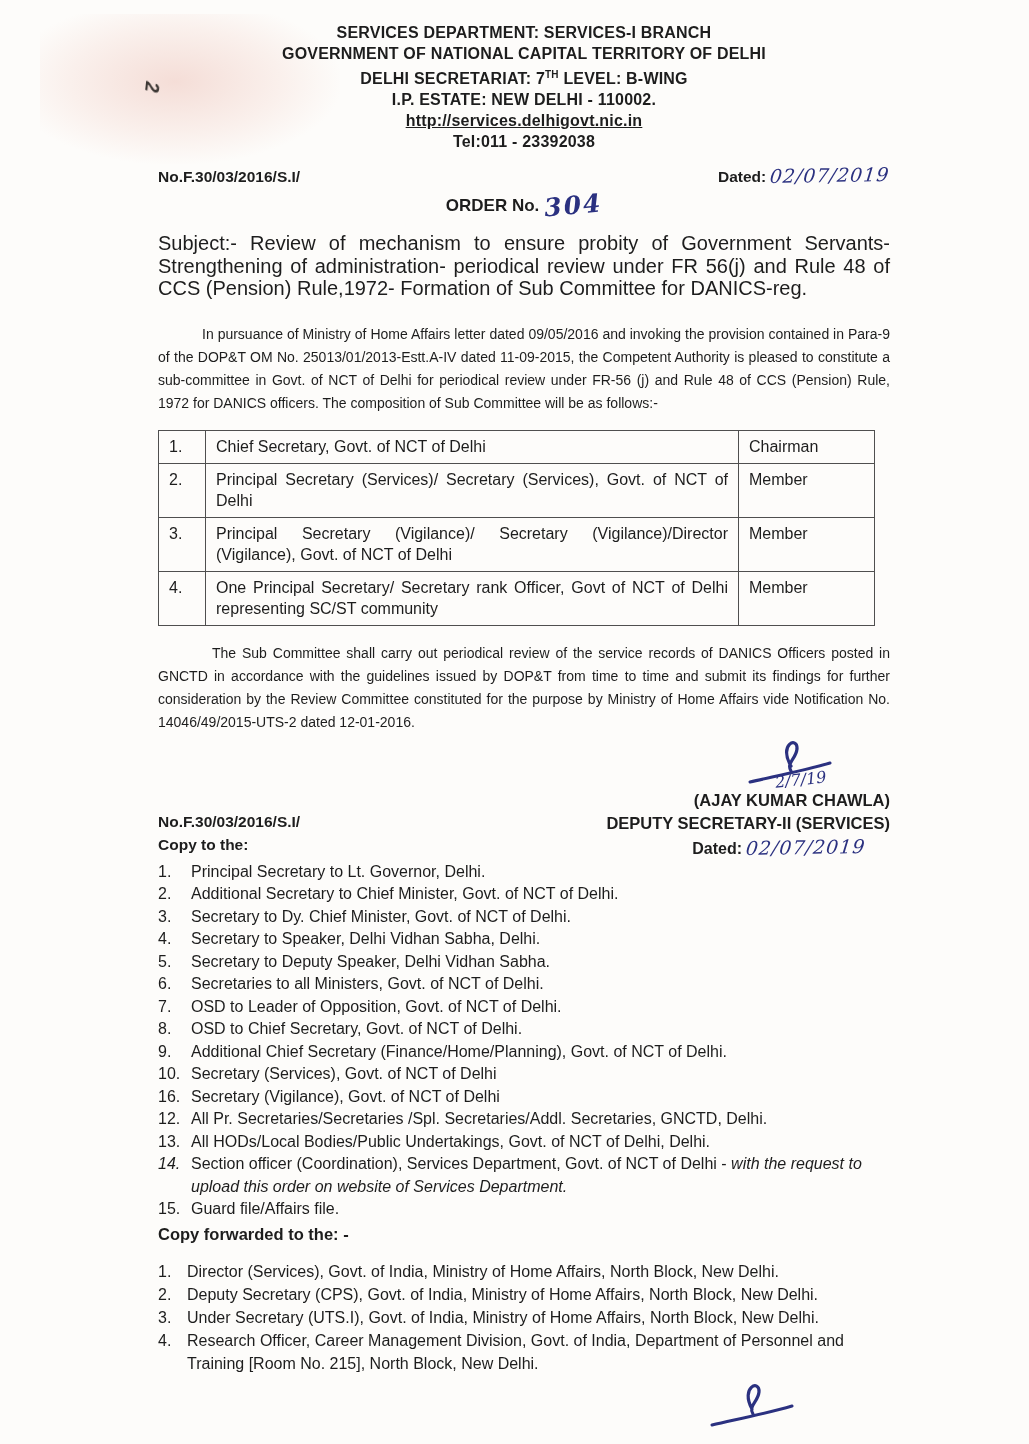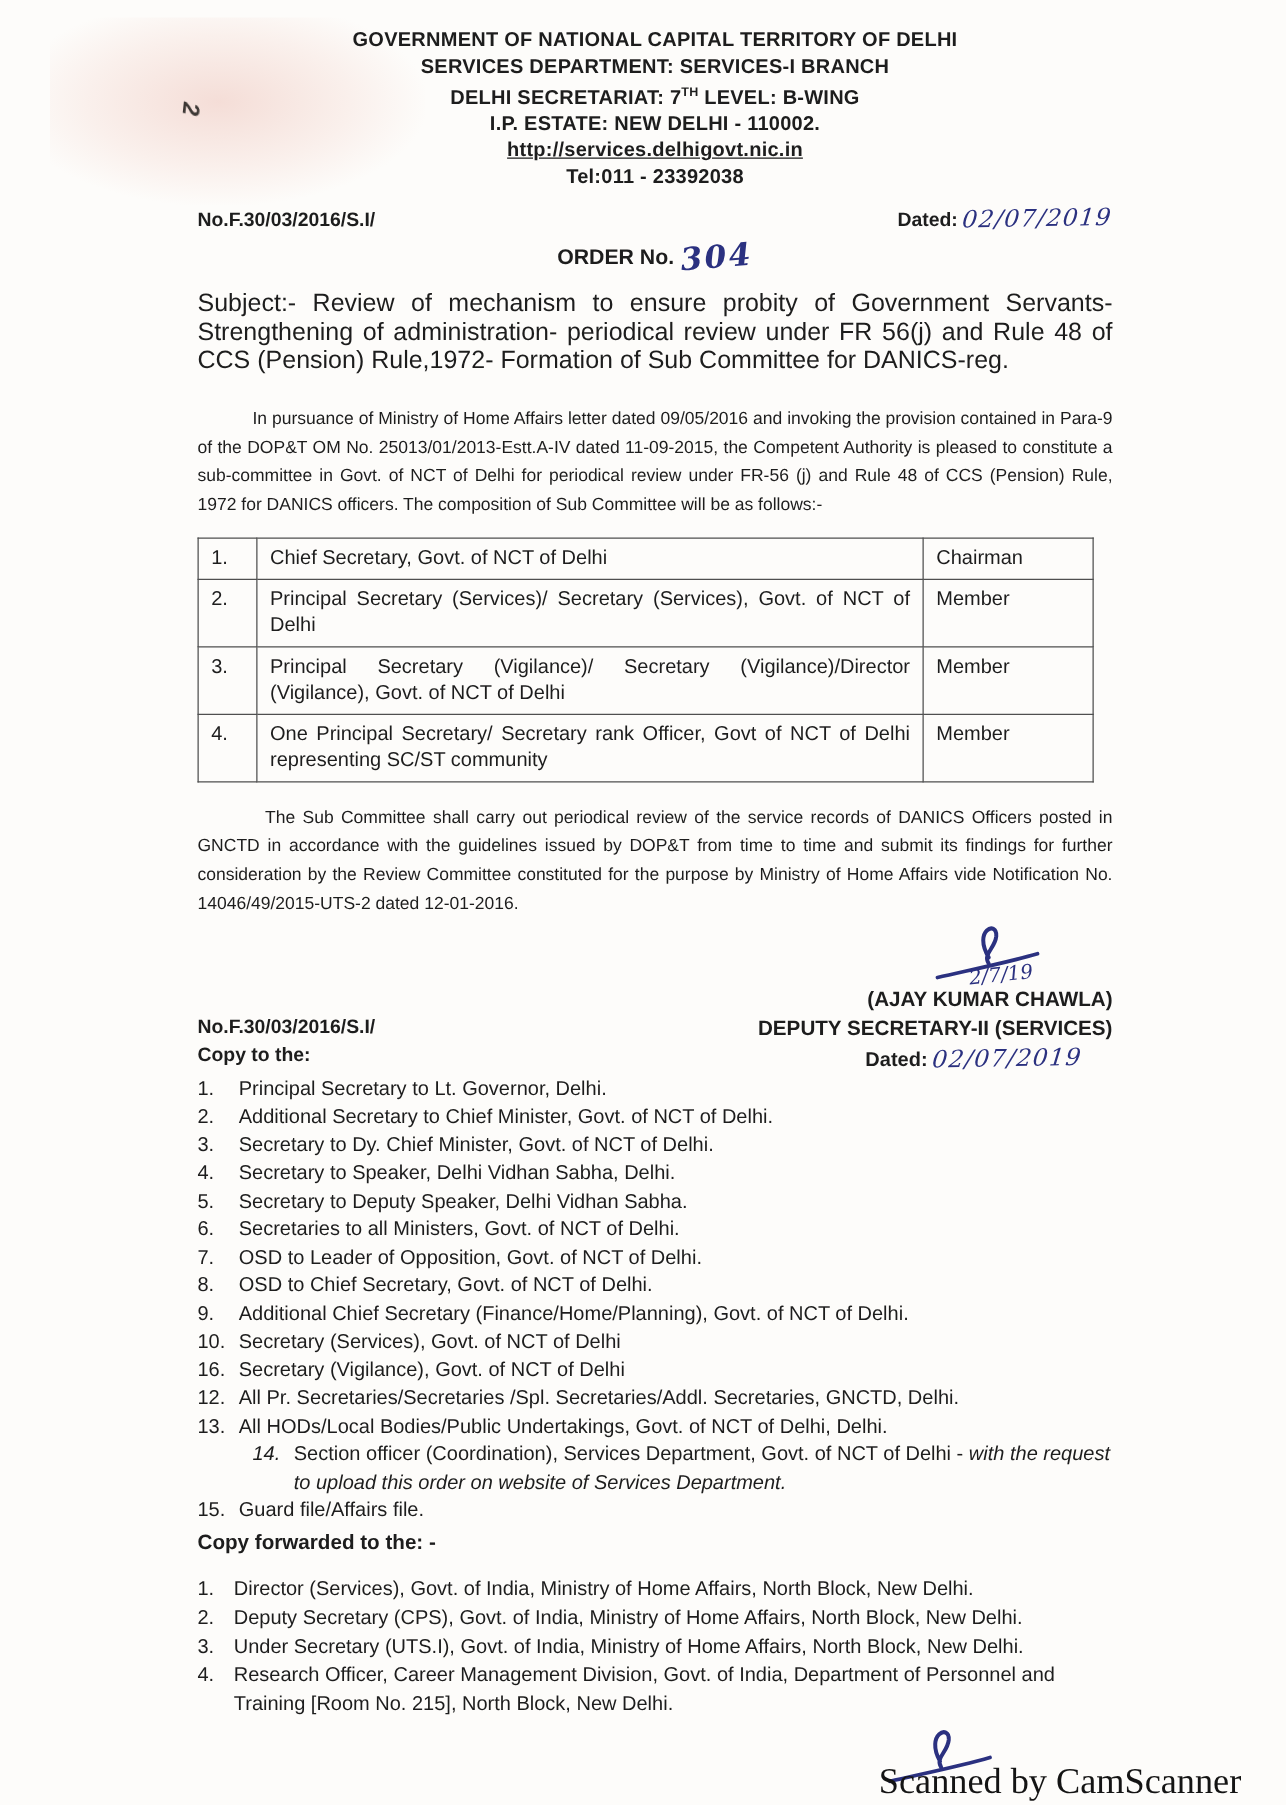--- a/index.html
+++ b/index.html
@@ -67,21 +67,21 @@
   .scribble svg { display:block; }
   .sig-date { font-size:16px; margin-top:-16px; margin-left:26px; transform:rotate(-6deg); }
   .sig-name, .sig-desig { font-weight:bold; font-size:16.5px; line-height:23px; }
   .sig-dated { padding-right:24px; font-size:16px; margin-top:1px; }
 
   .list { margin-top:3px; }
   .list-item { display:flex; line-height:22.5px; font-size:16px; }
   .list-item .num { flex:0 0 33px; }
   .list-item .txt { flex:1; }
   .list-item .ital { font-style:italic; font-family:"Liberation Sans", sans-serif; }
-  .copy-list div.list-item:nth-of-type(14) .num { font-style:italic;margin-left:44px; }
+  .copy-list div.list-item:nth-of-type(14) .num { font-style:italic; }
 
   .fwd-heading { margin-top:4px; margin-bottom:16px; font-weight:bold; font-size:16.5px; }
   .fwd-list .list-item .num { flex:0 0 29px; }
   .fwd-list .list-item { line-height:23px; }
 
   .sig-block2 { margin-top:4px; text-align:right; }
   .sig-block2 .scribble { margin-right:78px; }
 
   .watermark {
     position:absolute; right:36px; bottom:2px;
@@ -92,22 +92,22 @@
 </head>
 <body>
 
 <div class="page">
   <div class="stain"></div>
   <div class="stain-mark">2</div>
 
   <div class="content">
 
     <div class="hdr">
+      <div>SERVICES DEPARTMENT: SERVICES-I BRANCH</div>
       <div>GOVERNMENT OF NATIONAL CAPITAL TERRITORY OF DELHI</div>
-      <div>SERVICES DEPARTMENT: SERVICES-I BRANCH</div>
       <div><span>DELHI SECRETARIAT: 7</span><sup>TH</sup><span> LEVEL: B-WING</span></div>
       <div>I.P. ESTATE: NEW DELHI - 110002.</div>
       <div class="website">http://services.delhigovt.nic.in</div>
       <div>Tel:011 - 23392038</div>
     </div>
 
     <div class="ref-row">
       <span class="bold">No.F.30/03/2016/S.I/</span>
       <span>
         <span class="bold">Dated:</span>
@@ -286,14 +286,13 @@
           <path d="M52 30 C 40 8, 60 0, 59 13 C 58 23, 48 27, 53 35" fill="none" stroke="#2b3180" stroke-width="3.2" stroke-linecap="round"></path>
           <path d="M12 46 C 38 40, 68 34, 92 27" fill="none" stroke="#2b3180" stroke-width="3" stroke-linecap="round"></path>
         </svg>
 
       </div>
 
     </div>
 
   </div>
 
-  <div class="watermark">Scanned by CamScanner</div>
 </div>
 
 </body></html>

